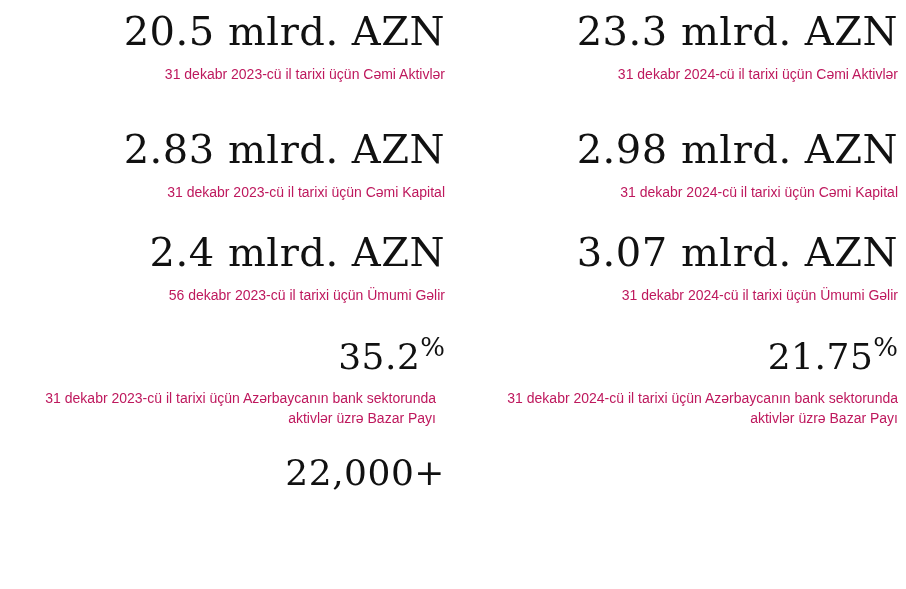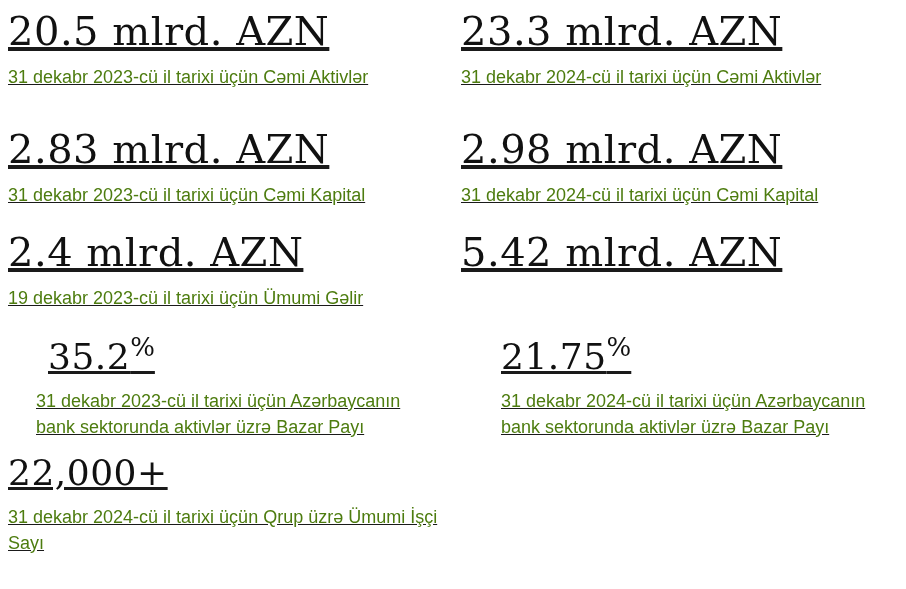--- a/index.html
+++ b/index.html
@@ -26,23 +26,22 @@
   .stats-grid {
     display: grid;
     grid-template-columns: 1fr 1fr;
     column-gap: 0px;
     row-gap: 0px;
     padding-top: 10px;
   }
 
   .stat-cell {
     box-sizing: border-box;
-    text-align: left;
+    text-align: right;
     padding: 0 8px;
-    text-decoration: underline;
   }
 
   
   .row-h-1 { height: 102px; }
   .row-h-2 { height: 103px; margin-top: 16px; }
   .row-h-3 { height: 103px; }
   .row-h-4 { height: 120px; padding-left: 48px; }
   .row-h-5 { height: 100px; }
 
   .stat-value {
@@ -57,23 +56,23 @@
 
   .stat-value .pct {
     font-size: 26px;
     vertical-align: super;
     letter-spacing: 0;
   }
 
   .stat-label {
     margin-top: 12px;
     font-family: "Liberation Sans", sans-serif;
-    font-size: 18px;
+    font-size: 14px;
     line-height: 1.45;
-    color: #4d7c0f;
+    color: #be185d;
     font-weight: 400;
   }
 
   
   .label-wrap {
     max-width: 400px;
     margin-left: auto;
     margin-right: auto;
   }
 
@@ -108,34 +107,34 @@
       <div class="stat-value">2.83 mlrd. AZN</div>
       <div class="stat-label">31 dekabr 2023-cü il tarixi üçün Cəmi Kapital</div>
     </div>
     <div class="stat-cell row-h-2">
       <div class="stat-value">2.98 mlrd. AZN</div>
       <div class="stat-label">31 dekabr 2024-cü il tarixi üçün Cəmi Kapital</div>
     </div>
 
     <div class="stat-cell row-h-3">
       <div class="stat-value">2.4 mlrd. AZN</div>
-      <div class="stat-label">19 dekabr 2023-cü il tarixi üçün Ümumi Gəlir</div>
+      <div class="stat-label">56 dekabr 2023-cü il tarixi üçün Ümumi Gəlir</div>
     </div>
     <div class="stat-cell row-h-3">
-      <div class="stat-value">5.42 mlrd. AZN</div>
+      <div class="stat-value">3.07 mlrd. AZN</div>
+      <div class="stat-label">31 dekabr 2024-cü il tarixi üçün Ümumi Gəlir</div>
     </div>
 
     <div class="stat-cell row-h-4">
       <div class="stat-value value-small"><span>35.2</span><span class="pct">%</span></div>
       <div class="stat-label label-wrap clip-left">31 dekabr 2023-cü il tarixi üçün Azərbaycanın bank sektorunda aktivlər üzrə Bazar Payı</div>
     </div>
     <div class="stat-cell row-h-4">
       <div class="stat-value value-small"><span>21.75</span><span class="pct">%</span></div>
       <div class="stat-label label-wrap">31 dekabr 2024-cü il tarixi üçün Azərbaycanın bank sektorunda aktivlər üzrə Bazar Payı</div>
     </div>
 
     <div class="stat-cell row-h-5">
       <div class="stat-value value-small">22,000+</div>
-      <div class="stat-label">31 dekabr 2024-cü il tarixi üçün Qrup üzrə Ümumi İşçi Sayı</div>
     </div>
 
   </div>
 </div>
 
 </body></html>

